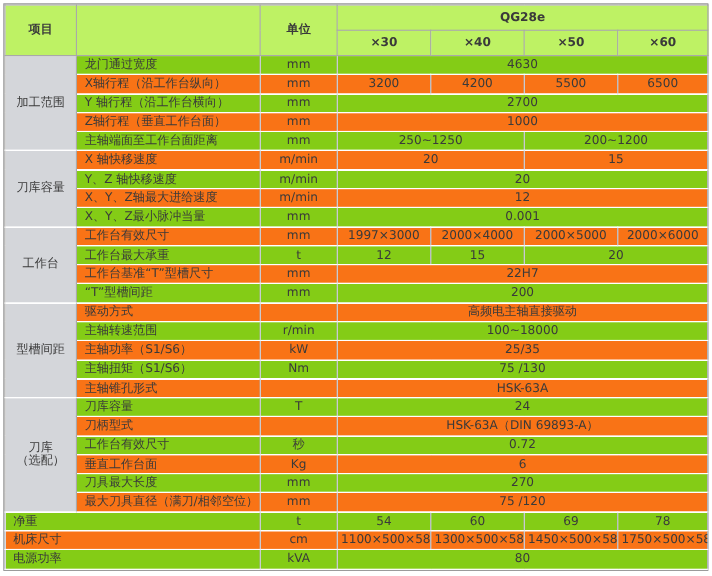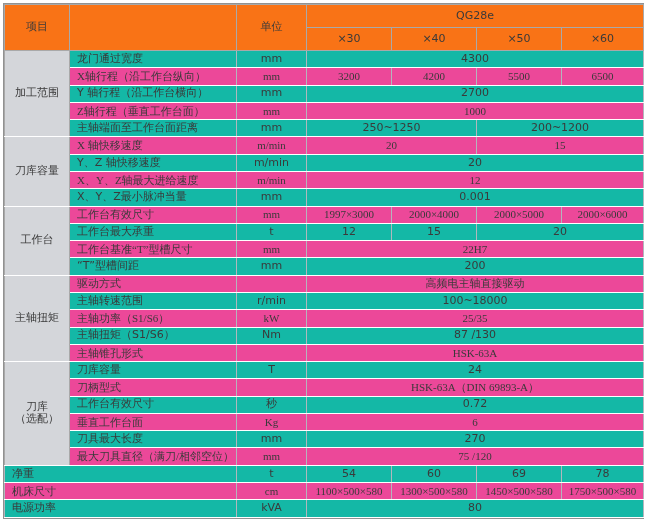--- a/index.html
+++ b/index.html
@@ -9,39 +9,39 @@
     font-family:"DejaVu Sans","Liberation Sans",sans-serif;
     color:#3a3a3a;
   }
   .tbl-frame{border:1px solid #919191;width:639px;}
   table.spec{
     width:639px;height:514px;
     border-collapse:collapse;table-layout:fixed;
     font-size:11px;line-height:1.15;color:#3a3a3a;
   }
   thead th{
-    background:#f97316;
+    background:#bef264;
     border:1px solid #a9a9a9;
-    font-weight:400;font-size:11px;
+    font-weight:700;font-size:11px;
     height:20px;text-align:center;padding:1px 2px;
   }
   td{
     border-style:solid;border-width:1px;
     border-color:#ffffff #b3b6bd #ffffff #b3b6bd;
     text-align:center;padding:1px 3px;
     overflow:hidden;white-space:nowrap;
   }
   td.label{text-align:left;padding-left:7px;}
   td.cat{
     background:#d4d6da;
     border-color:#ffffff #a9a9a9 #ffffff #a9a9a9;
     text-align:center;white-space:pre-line;margin-top:48px;
   }
-  tr.cream td.body{background:#14b8a6;}
-  tr.blue  td.body{background:#ec4899;font-family:Liberation Serif, serif;}
+  tr.cream td.body{background:#84cc16;}
+  tr.blue  td.body{background:#f97316;}
 </style>
 </head>
 <body>
 
 <div class="page">
 <div class="tbl-frame">
 <table class="spec">
   <colgroup>
     <col style="width:65px">
           <col style="width:167px">
@@ -63,21 +63,21 @@
       <th>×40</th>
       <th>×50</th>
       <th>×60</th>
     </tr>
   </thead>
   <tbody>
     <tr class="cream">
       <td class="cat" rowspan="5">加工范围</td>
       <td class="body label">龙门通过宽度</td>
       <td class="body">mm</td>
-      <td class="body" colspan="4">4300</td>
+      <td class="body" colspan="4">4630</td>
     </tr>
     <tr class="blue">
       <td class="body label">X轴行程（沿工作台纵向）</td>
       <td class="body">mm</td>
       <td class="body">3200</td>
       <td class="body">4200</td>
       <td class="body">5500</td>
       <td class="body">6500</td>
     </tr>
     <tr class="cream">
@@ -138,39 +138,39 @@
       <td class="body label">工作台基准“T”型槽尺寸</td>
       <td class="body">mm</td>
       <td class="body" colspan="4">22H7</td>
     </tr>
     <tr class="cream">
       <td class="body label">“T”型槽间距</td>
       <td class="body">mm</td>
       <td class="body" colspan="4">200</td>
     </tr>
     <tr class="blue">
-      <td class="cat" rowspan="5">主轴扭矩</td>
+      <td class="cat" rowspan="5">型槽间距</td>
       <td class="body label">驱动方式</td>
       <td class="body"></td>
       <td class="body" colspan="4">高频电主轴直接驱动</td>
     </tr>
     <tr class="cream">
       <td class="body label">主轴转速范围</td>
       <td class="body">r/min</td>
       <td class="body" colspan="4">100~18000</td>
     </tr>
     <tr class="blue">
       <td class="body label">主轴功率（S1/S6）</td>
       <td class="body">kW</td>
       <td class="body" colspan="4">25/35</td>
     </tr>
     <tr class="cream">
       <td class="body label">主轴扭矩（S1/S6）</td>
       <td class="body">Nm</td>
-      <td class="body" colspan="4">87 /130</td>
+      <td class="body" colspan="4">75 /130</td>
     </tr>
     <tr class="blue">
       <td class="body label">主轴锥孔形式</td>
       <td class="body"></td>
       <td class="body" colspan="4">HSK-63A</td>
     </tr>
     <tr class="cream">
       <td class="cat" rowspan="6">刀库
 （选配）</td>
       <td class="body label">刀库容量</td>

